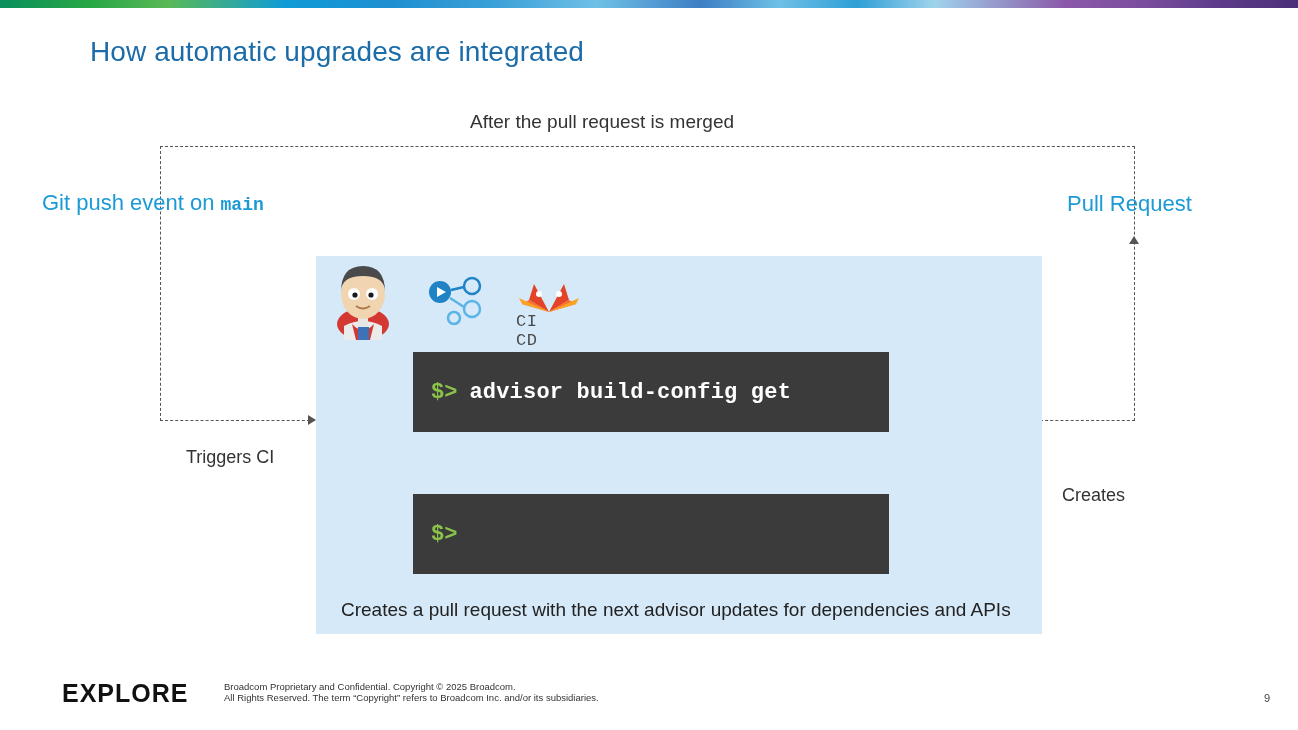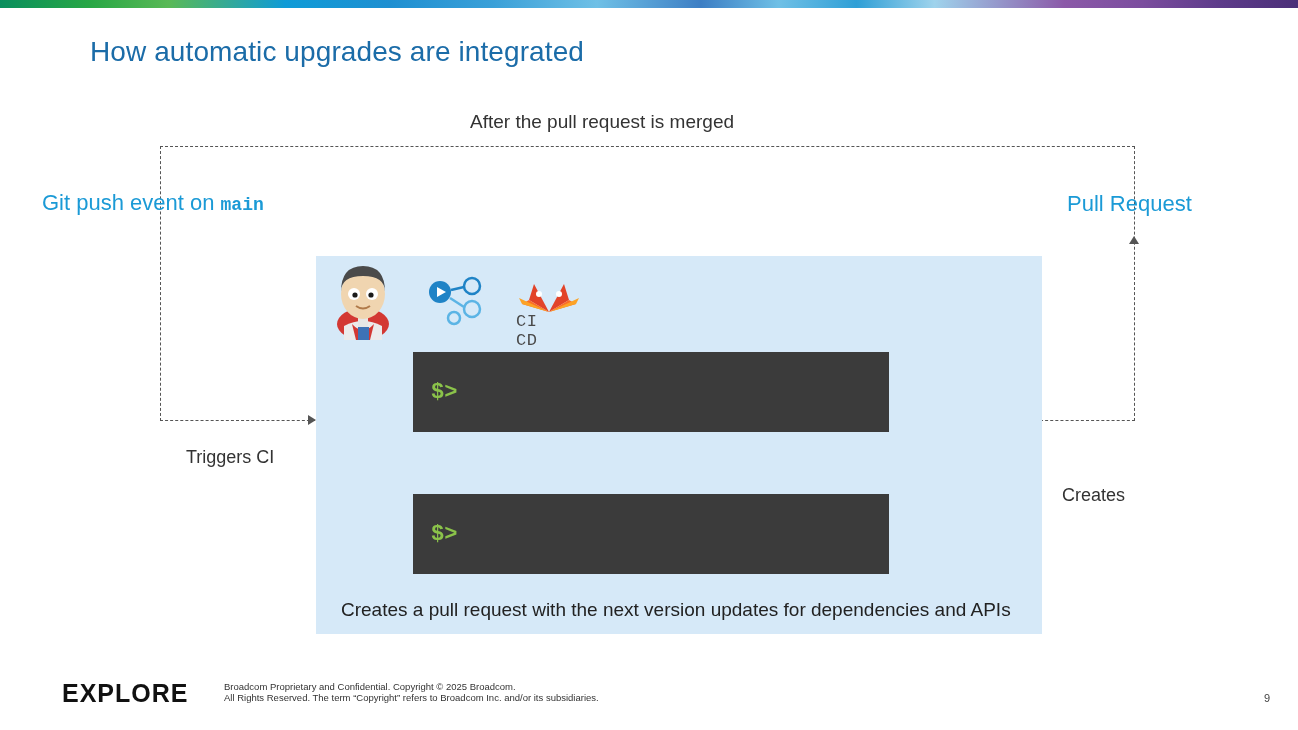--- a/index.html
+++ b/index.html
@@ -333,26 +333,27 @@
       <path d="M37 44 L10 36 L7 30 z" fill="#fca326"></path>
       <path d="M37 44 L64 36 L67 30 z" fill="#fca326"></path>
       <circle cx="27" cy="26" r="3" fill="#ffffff"></circle>
       <circle cx="47" cy="26" r="3" fill="#ffffff"></circle>
     </svg>
     <div class="gitlab-text">CI CD</div>
   </div>
 
   <div class="term term1">
     <span class="prompt">$&gt;</span>
+    <span class="cmd">advisor build-config get</span>
   </div>
 
   <div class="term term2">
     <span class="prompt">$&gt;</span>
   </div>
-  <div class="caption2">Creates a pull request with the next version updates for dependencies and APIs</div>
+  <div class="caption2">Creates a pull request with the next advisor updates for dependencies and APIs</div>
 
   <div class="explore-logo">EXPLORE</div>
   <div class="footer-text">
     <div>Broadcom Proprietary and Confidential. Copyright © 2025 Broadcom.</div>
     <div>All Rights Reserved. The term “Copyright” refers to Broadcom Inc. and/or its subsidiaries.</div>
   </div>
   <div class="page-num">9</div>
 
 </div>
 

